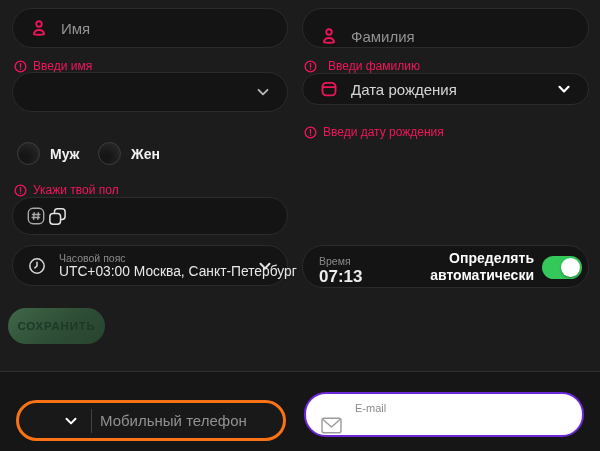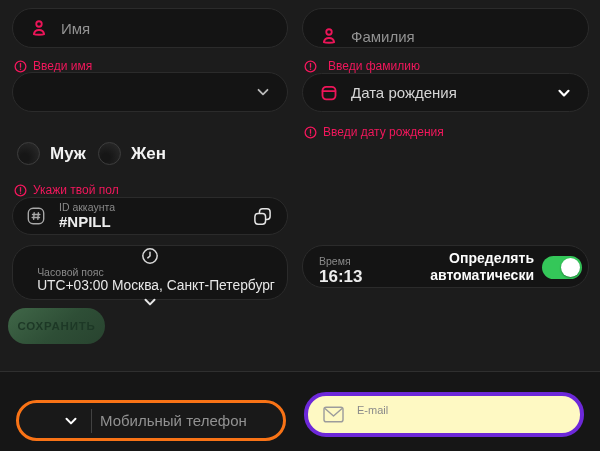--- a/index.html
+++ b/index.html
@@ -55,21 +55,21 @@
   .small-label { font-size: 10.5px; color: #8a8a8a; }
   .field-value { color: #ededed; white-space: nowrap; }
 
   
   .radio-option { position: absolute; display: flex; align-items: center; gap: 10px; cursor: pointer; }
   .radio-circle {
     width: 23px; height: 23px; border-radius: 50%;
     background: radial-gradient(circle at 32% 70%, #161616 20%, #232323 65%, #2e2e2e 100%);
     border: 1px solid #3d3d3d;
   }
-  .radio-label { color: #f2f2f2; font-size: 17px; font-weight: 600; }
+  .radio-label { color: #f2f2f2; font-size: 14px; font-weight: 600; }
 
   
   .toggle {
     position: absolute;
     width: 40px; height: 23px; border-radius: 12px;
     background: #34c759;
     cursor: pointer;
   }
   .toggle .knob {
     position: absolute; top: 2px; right: 2px;
@@ -150,21 +150,21 @@
 
   <div class="field" style="left:12px; top:72px; width:276px; height:40px; padding:0 16px;">
     <span style="flex:1;"></span>
     <span class="chevron">
       <svg width="16" height="16" viewBox="0 0 16 16" fill="none" stroke="#b9b9b9" stroke-width="1.8" stroke-linecap="round" stroke-linejoin="round">
         <polyline points="3.5,5.8 8,10.4 12.5,5.8"></polyline>
       </svg>
     </span>
   </div>
 
-  <div class="field" style="left:302px; top:73px; width:287px; height:39px; padding:13px 16px;">
+  <div class="field" style="left:302px; top:73px; width:287px; height:32px; padding:13px 16px;">
     <span class="lead-icon">
       <svg width="20" height="20" viewBox="0 0 24 24" fill="none" stroke="#ED1559" stroke-width="2.2" stroke-linecap="round">
         <rect x="4.2" y="4.6" width="15.6" height="15" rx="4.5"></rect>
           <line x1="4.4" y1="9.8" x2="19.6" y2="9.8"></line>
       </svg>
     </span>
     <span style="flex:1; padding-left:12px; font-size:15px; color:#d6d6d6; white-space:nowrap;">Дата рождения</span>
     <span class="chevron">
       <svg width="16" height="16" viewBox="0 0 16 16" fill="none" stroke="#ffffff" stroke-width="2.2" stroke-linecap="round" stroke-linejoin="round">
         <polyline points="3.5,5.8 8,10.4 12.5,5.8"></polyline>
@@ -204,54 +204,50 @@
   <div class="field" style="left:12px; top:197px; width:276px; height:38px; border-radius:19px; padding:0 14px 0 12px;">
     <span class="lead-icon">
       <svg width="22" height="22" viewBox="0 0 24 24" fill="none" stroke="#a8a8a8" stroke-width="1.5" stroke-linecap="round">
         <rect x="3.6" y="3.6" width="16.8" height="16.8" rx="5.2"></rect>
         <line x1="10" y1="8.3" x2="9.4" y2="15.7"></line>
           <line x1="14.6" y1="8.3" x2="14" y2="15.7"></line>
         <line x1="8.2" y1="10.4" x2="16.2" y2="10.4"></line>
           <line x1="7.8" y1="13.6" x2="15.8" y2="13.6"></line>
       </svg>
     </span>
-    <span class="stacked" style="flex:1; padding-left:12px;">
-      <span class="small-label">ID аккаунта</span>
-      <span class="field-value" style="font-size:15px; font-weight:700;">#NPILL</span>
-    </span>
     <span style="cursor:pointer;">
       <svg width="21" height="21" viewBox="0 0 24 24" fill="none" stroke="#e3e3e3" stroke-width="1.7" stroke-linejoin="round">
         <rect x="8.5" y="3.2" width="12.2" height="12.2" rx="3.6"></rect>
         <rect x="3.3" y="8.6" width="12.2" height="12.2" rx="3.6" fill="#141414"></rect>
       </svg>
     </span>
   </div>
 
-  <div class="field" style="left:12px; top:245px; width:276px; height:55px; border-radius:21px; padding:0 14px;flex-direction:column;">
+  <div class="field" style="left:12px; top:245px; width:276px; height:41px; border-radius:21px; padding:8px 14px;">
     <span class="lead-icon">
       <svg width="20" height="20" viewBox="0 0 24 24" fill="none" stroke="#d8d8d8" stroke-width="1.8" stroke-linecap="round" stroke-linejoin="round">
         <circle cx="12" cy="12" r="8.6"></circle>
           <polyline points="12,7.6 12,12 9.4,14.2"></polyline>
       </svg>
     </span>
     <span class="stacked" style="flex:1; padding-left:12px;">
       <span class="small-label">Часовой пояс</span>
       <span class="field-value" style="font-size:13.8px; color:#e8e8e8;">UTC+03:00 Москва, Санкт-Петербург</span>
     </span>
     <span class="chevron">
       <svg width="16" height="16" viewBox="0 0 16 16" fill="none" stroke="#e6e6e6" stroke-width="2" stroke-linecap="round" stroke-linejoin="round">
         <polyline points="3.5,5.8 8,10.4 12.5,5.8"></polyline>
       </svg>
     </span>
   </div>
 
   <div class="field" style="left:302px; top:245px; width:287px; height:43px; border-radius:21px;align-items:flex-end;">
     <span class="stacked" style="padding-left:16px;">
       <span class="small-label">Время</span>
-      <span class="field-value" style="font-size:17px; font-weight:700;">16:13</span>
+      <span class="field-value" style="font-size:17px; font-weight:700;">07:13</span>
     </span>
     <span style="position:absolute; right:54px; top:50%; transform:translateY(-50%); width:128px; text-align:right; font-size:14px; font-weight:600; color:#fcfcfc; line-height:1.25;">Определять автоматически</span>
     <span class="toggle" style="right:6px; top:10px;">
       <span class="knob"></span>
     </span>
   </div>
 
   <button class="save-btn">СОХРАНИТЬ</button>
 
   <div class="section-divider"></div>
@@ -260,21 +256,21 @@
     <div class="field" style="left:16px; top:28px; width:270px; height:41px; background:#191919; border:3px solid #f97316; border-radius:21px; padding:0 14px;">
       <span class="chevron" style="padding-left:30px;">
         <svg width="16" height="16" viewBox="0 0 16 16" fill="none" stroke="#ffffff" stroke-width="2" stroke-linecap="round" stroke-linejoin="round">
           <polyline points="3.5,5.8 8,10.4 12.5,5.8"></polyline>
         </svg>
       </span>
       <span style="width:1px; height:24px; background:#424242; margin:0 8px 0 12px;"></span>
       <input class="text-input" type="tel" placeholder="Мобильный телефон" style="">
     </div>
 
-    <div class="field" style="left:304px; top:20px; width:280px; height:45px; background:#fef9c3; border:4px solid #6d28d9; border-radius:22px; padding:0 14px;">
+    <div class="field" style="left:304px; top:20px; width:280px; height:45px; background:#ffffff; border:2px solid #6d28d9; border-radius:22px; padding:0 14px;align-items:flex-end;">
       <span class="lead-icon">
         <svg width="23" height="19" viewBox="0 0 24 20" fill="none" stroke="#9c9c9c" stroke-width="1.5" stroke-linejoin="round">
           <rect x="2" y="2.4" width="20" height="15.2" rx="2.2"></rect>
             <polyline points="3,3.6 12,11.6 21,3.6"></polyline>
         </svg>
       </span>
       <span class="stacked" style="flex:1; padding-left:12px; height:100%; justify-content:flex-start;">
         <span class="small-label" style="font-size:11px; margin-top:8px;">E-mail</span>
         <input class="text-input" style="padding: 0px; font-size: 14px; height: 18px;" type="email">
       </span>

